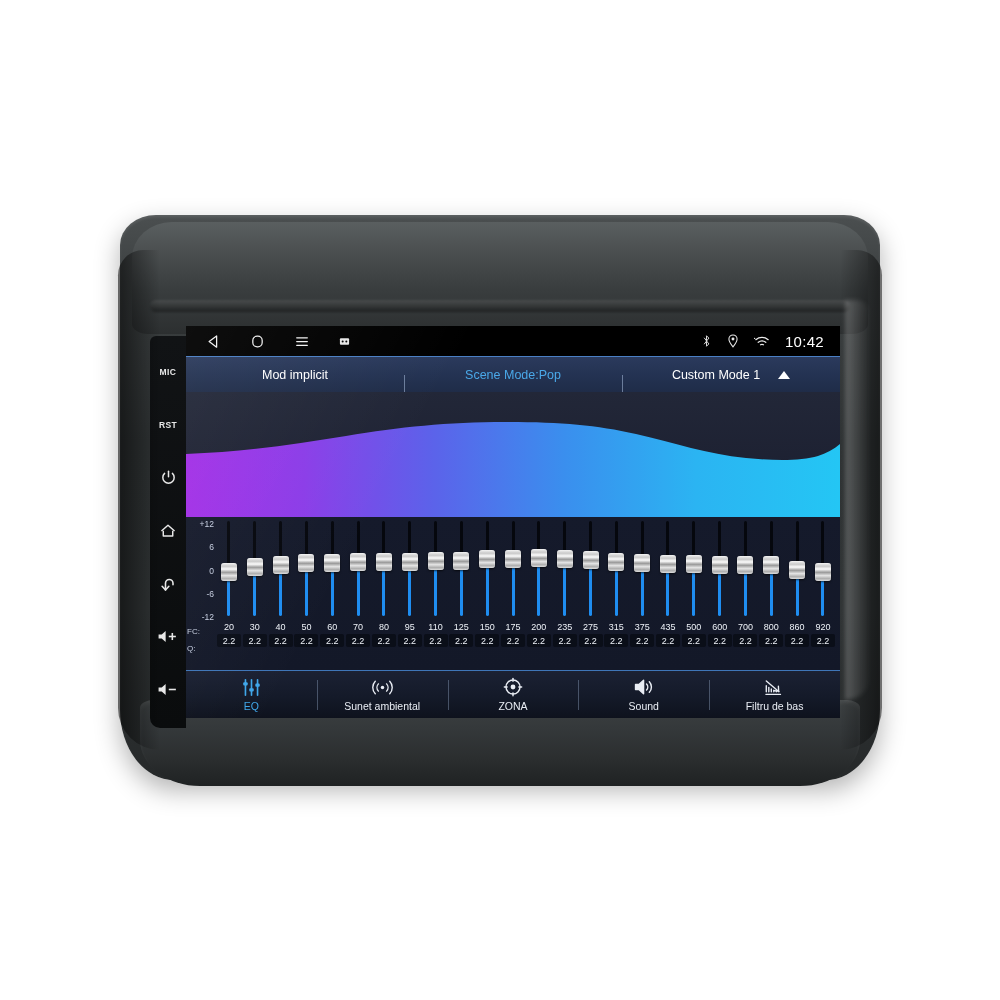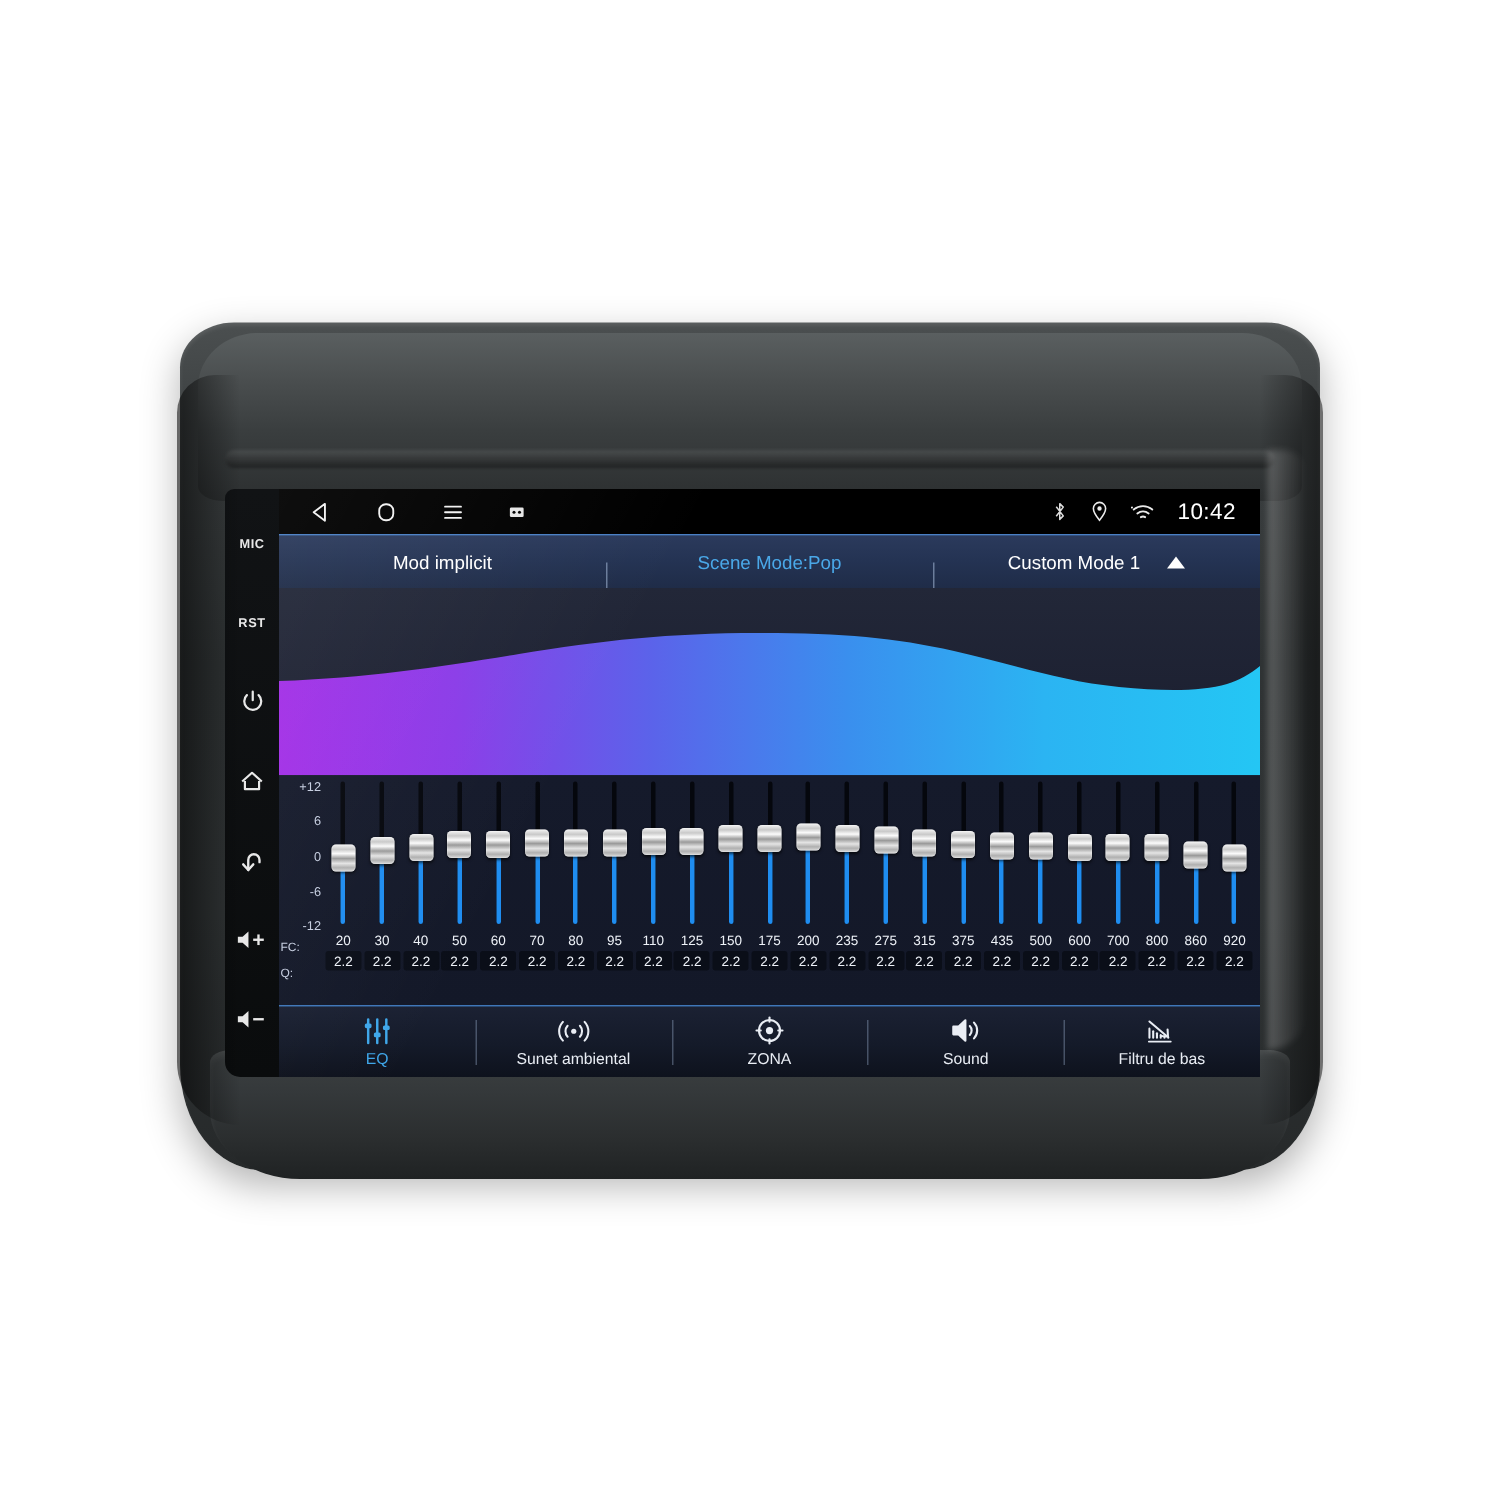--- a/index.html
+++ b/index.html
@@ -56,21 +56,21 @@
   .side-shade-r { left: 840px; background: linear-gradient(270deg, rgba(0,0,0,.50), rgba(0,0,0,0)); border-radius: 0 30px 50px 0; }
   .gloss-r {
     position: absolute; left: 845px; top: 300px; width: 26px; height: 400px;
     background: linear-gradient(90deg, rgba(255,255,255,.22), rgba(255,255,255,0));
     border-radius: 0 24px 40px 0; filter: blur(2px);
   }
 
   
   .key-column {
     position: absolute;
-    left: 150px; top: 326px;
+    left: 150px; top: 336px;
     width: 36px; height: 392px;
     background: linear-gradient(180deg,#111315,#0a0c0d);
     border-radius: 6px 0 0 10px;
     display: flex; flex-direction: column; align-items: center;
     padding-top: 9px;
   }
   .hw-key {
     width: 36px; height: 53px;
     display: flex; align-items: center; justify-content: center;
     color: #e8e8e8;

